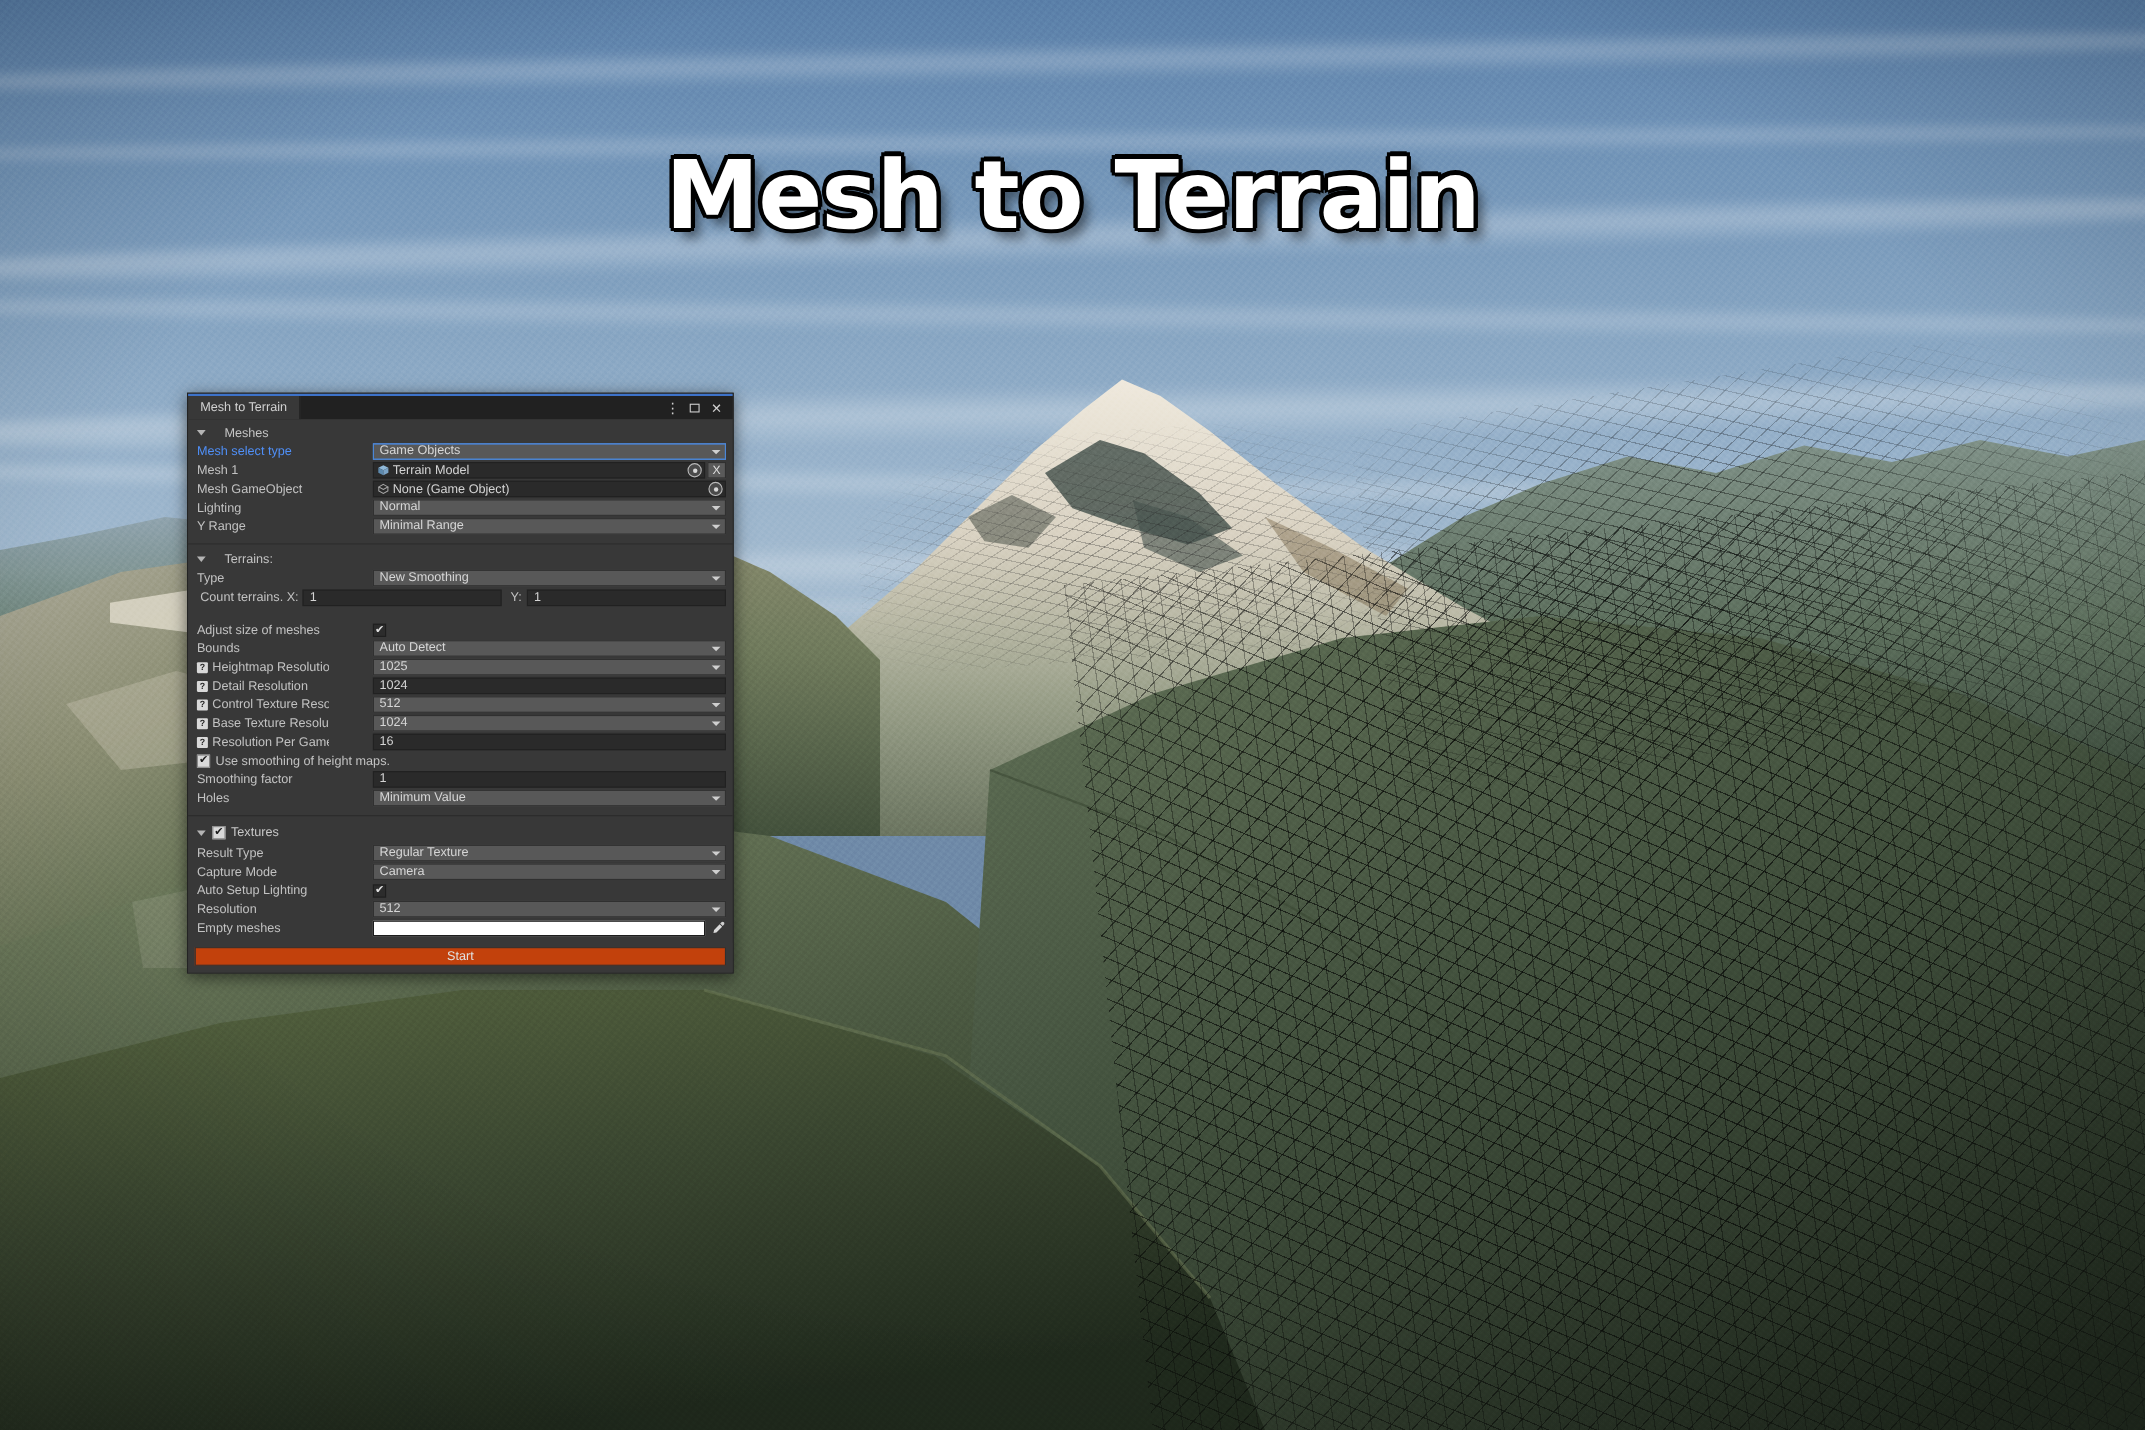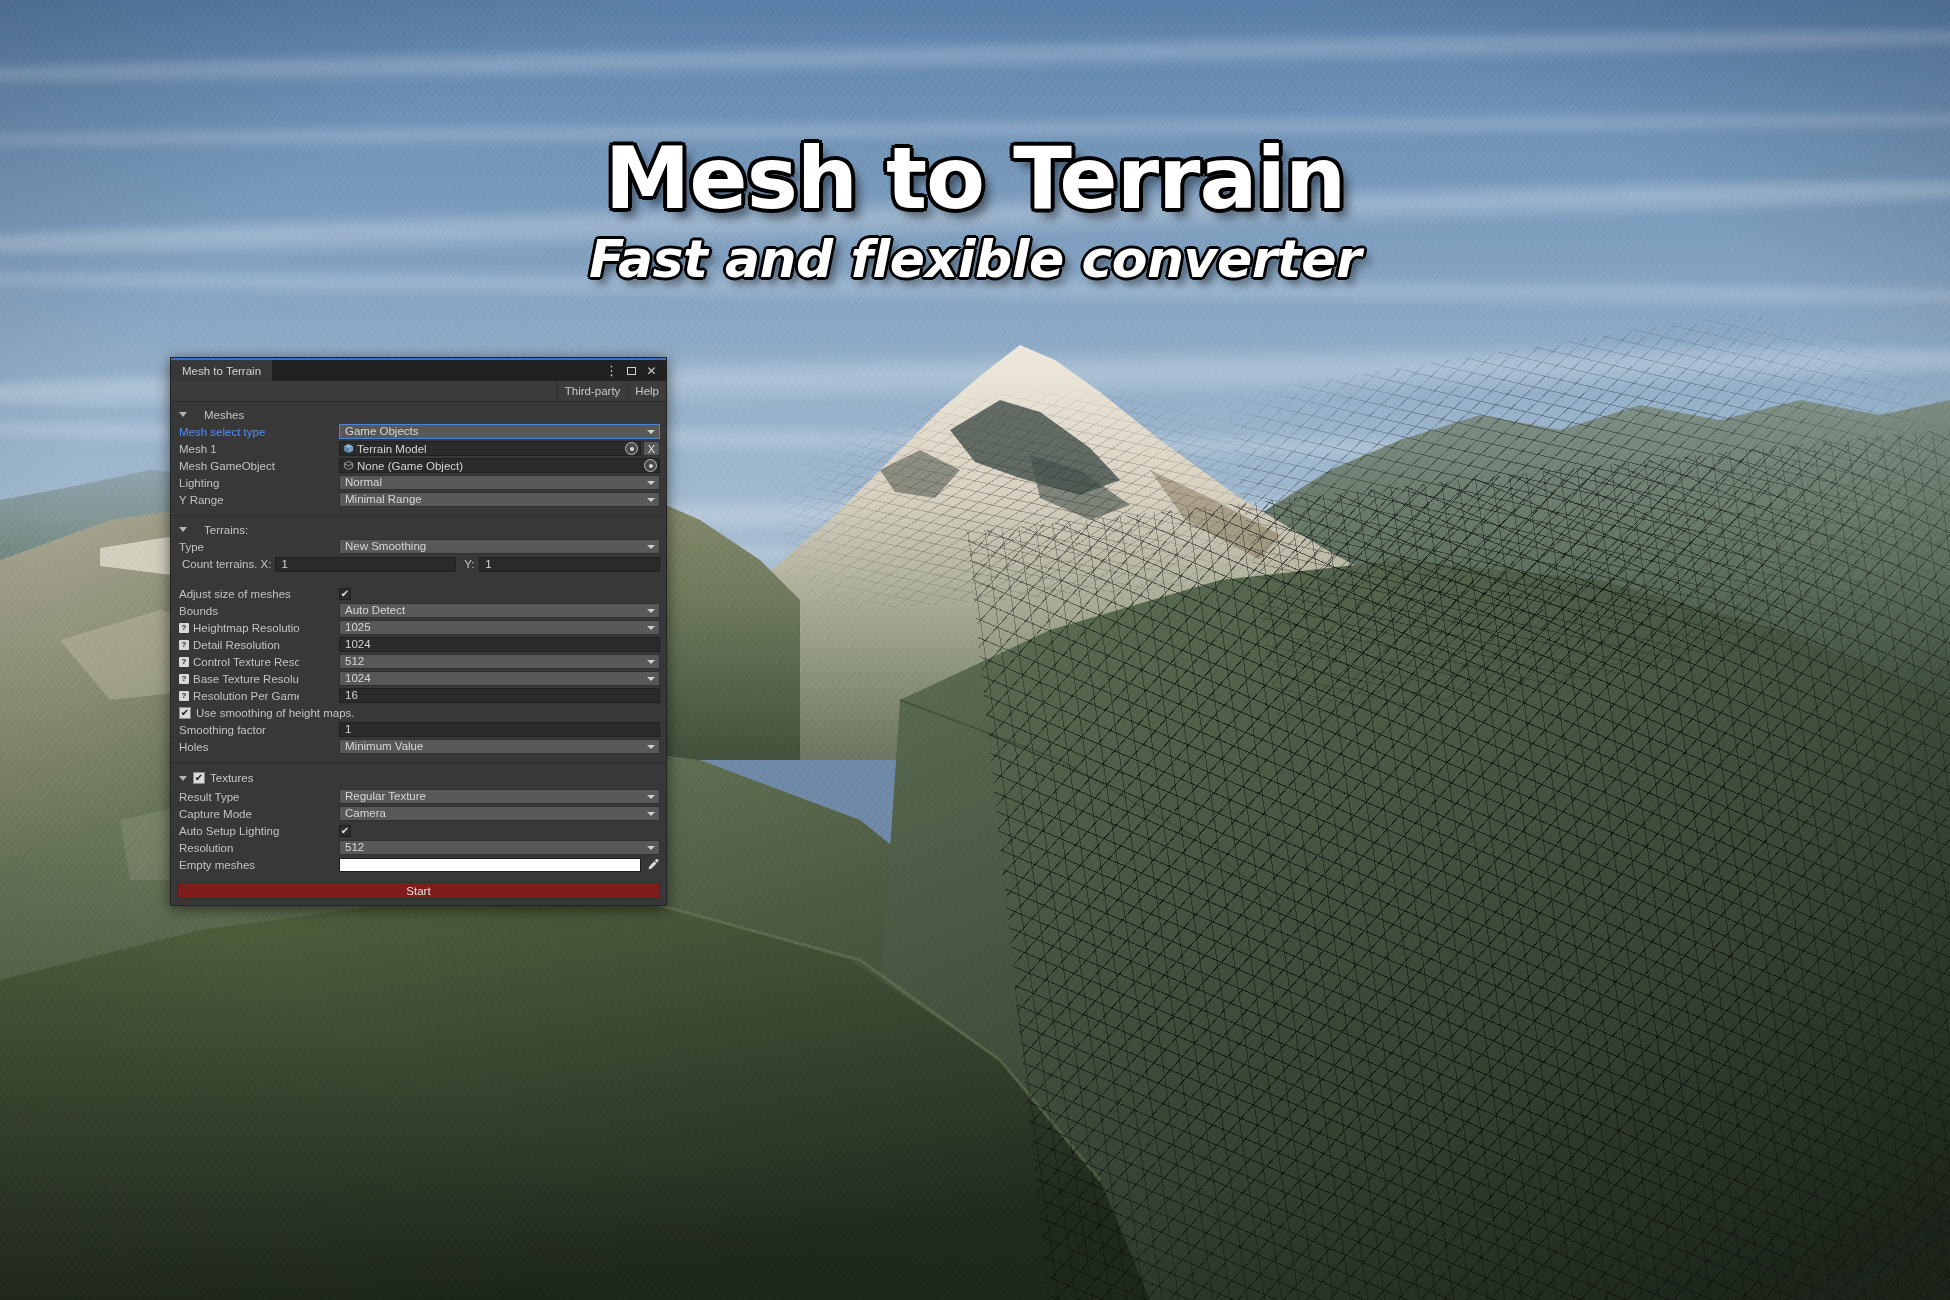--- a/index.html
+++ b/index.html
@@ -239,21 +239,21 @@
   
   .swatch{
     flex:1;height:14px;background:#ffffff;border:1px solid #1d1d1d;box-sizing:border-box;
   }
   .eyedrop{
     width:16px;height:15px;margin-left:3px;display:flex;align-items:center;justify-content:center;
   }
 
   .startbar{padding:4px 6px 6px 6px;background:#383838;}
   .startbtn{
-    width:100%;height:17px;background:#7f1d1d;border:1px solid #303030;color:#e0e0e0;
+    width:100%;height:17px;background:#c2410c;border:1px solid #303030;color:#e0e0e0;
     font-size:11.5px;display:flex;align-items:center;justify-content:center;box-sizing:border-box;
   }
   .textures-fold{display:flex;align-items:center;gap:5px;height:16px;margin:3px 0 3px 2px;}
 </style>
 </head>
 <body>
 
 <div id="scene">
   <div class="sky"></div>
   <div class="cloudband c1"></div>
@@ -347,45 +347,40 @@
   <div class="wire wire-far"></div>
   <div class="wire wire-mid"></div>
   <div class="wire wire-right"></div>
 
   <div class="grain"></div>
   <div class="vignette"></div>
 </div>
 
 <div class="title-wrap">
   <div class="title-main">Mesh to Terrain</div>
-  <div class="title-sub">Fast and flexible converter</div>
 </div>
 
 <div id="editor-window">
 
   <div class="win-topline"></div>
 
   <div class="titlebar">
     <div class="tab">
       <span>Mesh to Terrain</span>
     </div>
     <div class="titlebar-spacer"></div>
     <div class="win-ctrls">
       <div class="win-ctrl kebab">⋮</div>
       <div class="win-ctrl">
           <span class="sq"></span>
         </div>
       <div class="win-ctrl">✕</div>
     </div>
   </div>
 
-  <div class="menubar">
-    <div class="menu-item">Third-party</div>
-    <div class="menu-item">Help</div>
-  </div>
 
   <div class="body">
 
     <div class="section">
       <div class="foldout">
         <span class="tri"></span>
         <span>Meshes</span>
       </div>
 
       <div class="row">

